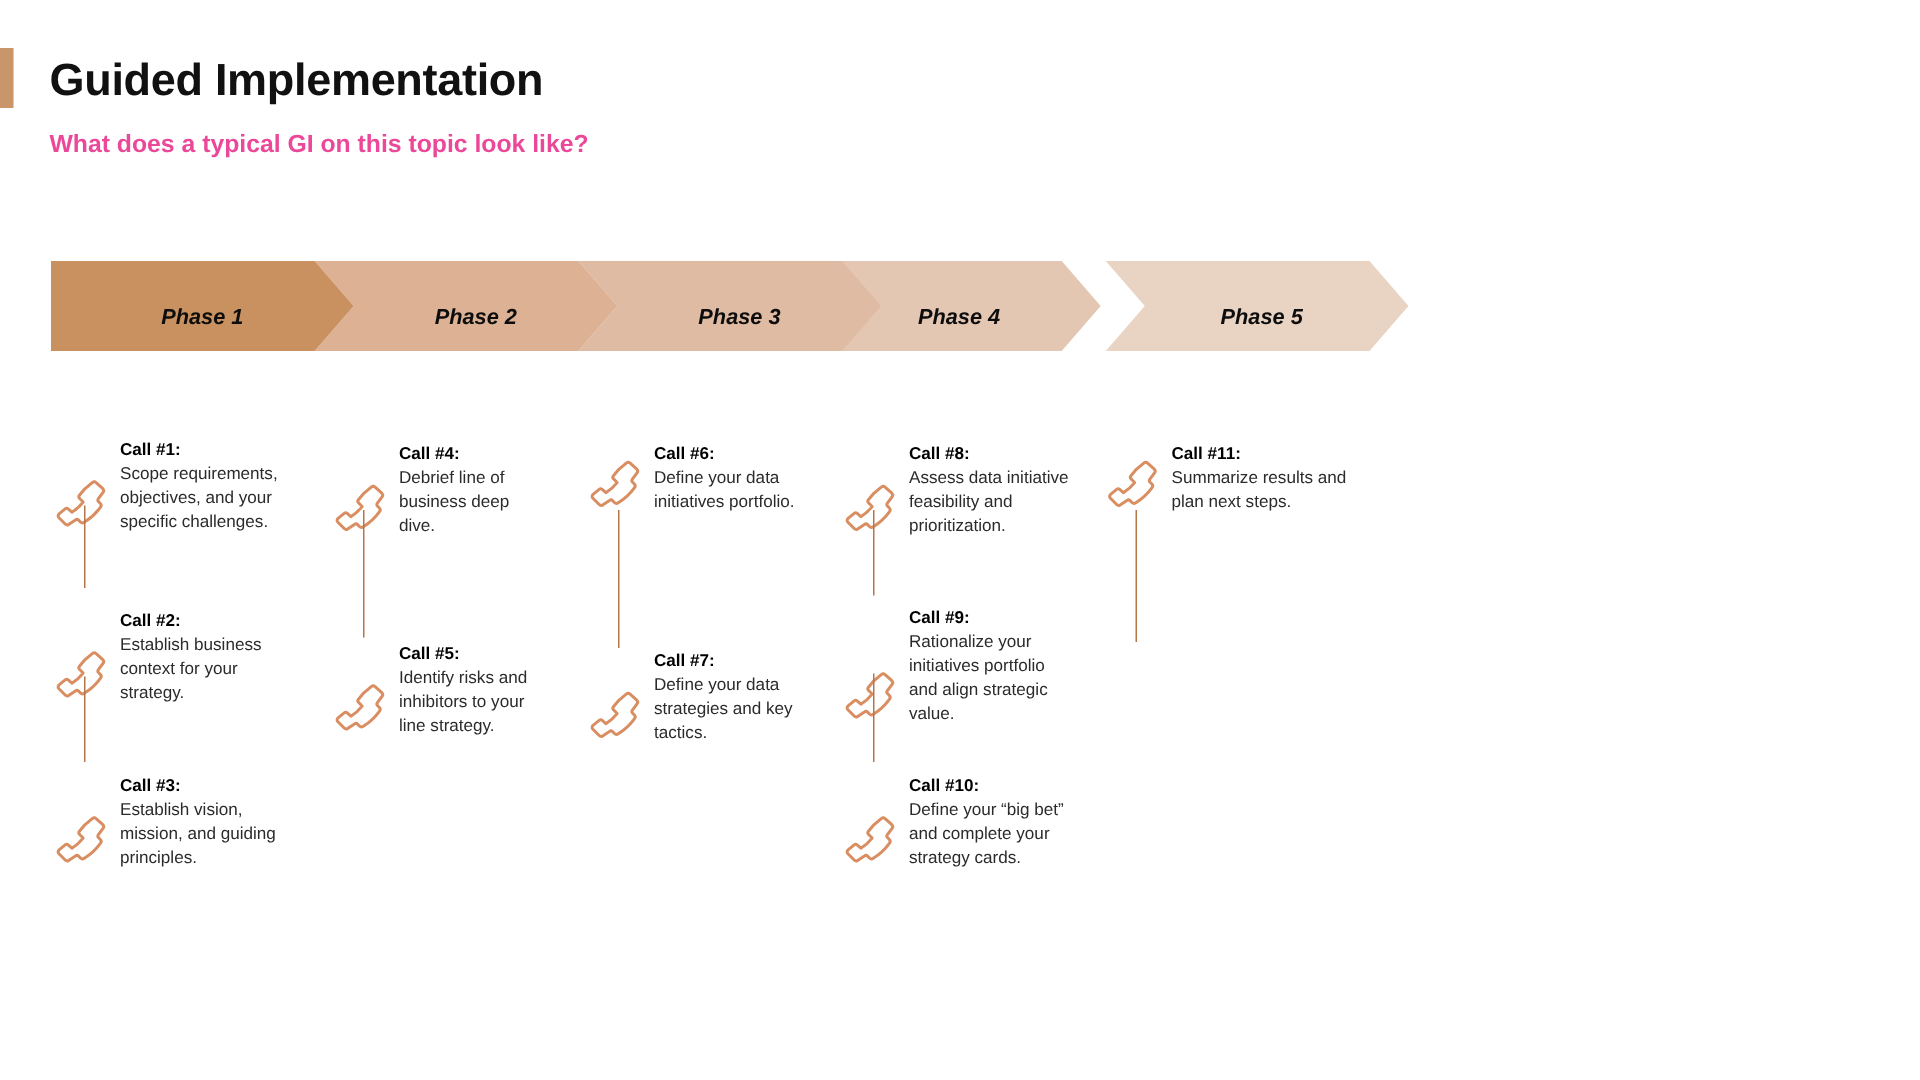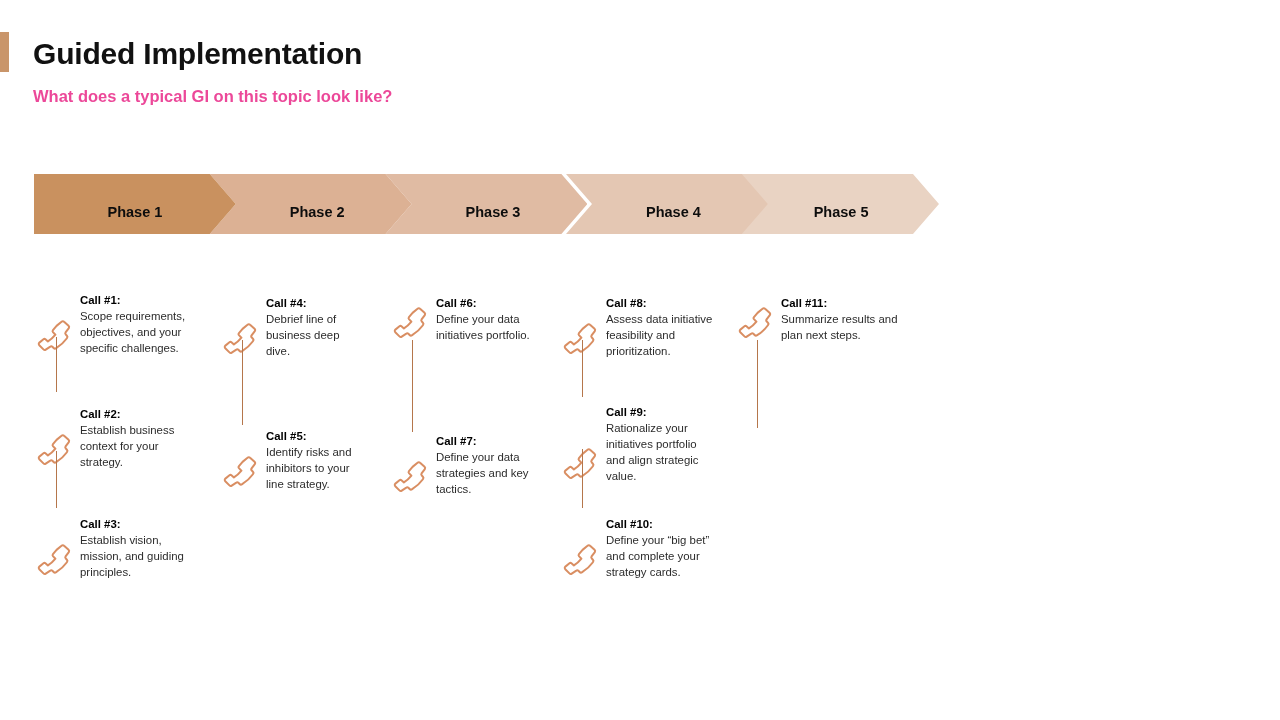--- a/index.html
+++ b/index.html
@@ -27,21 +27,21 @@
     line-height: 24px;
   }
 
   
   #phase-banner {
     position: absolute; left: 34px; top: 174px;
     width: 905px; height: 60px;
   }
   .phase {
     position: absolute; top: 0; height: 75px;
-    display: flex; align-items: center; justify-content: center;
+    display: flex; align-items: center; justify-content: center; font-style: italic;
   }
   .phase-label {
     font-size: 14.5px; font-weight: bold; color: #0d0d0d;
     position: relative; z-index: 3;
     white-space: nowrap;
   }
 
   
   #calls { position: absolute; left: 0; top: 0; width: 961px; height: 720px; }
   .call {
@@ -85,21 +85,21 @@
         <span class="phase-label" style="margin-left: 0px;">Phase 1</span>
       </div>
       <div class="phase" style="left: 175.8px; width: 201.8px; z-index: 4;">
         <div style="position: absolute; left: 0px; top: 0px; width: 201.8px; height: 60px; background: rgb(220, 177, 148); clip-path: polygon(0px 0px, 175.8px 0px, 201.8px 30px, 175.8px 60px, 0px 60px, 26px 30px);"></div>
         <span class="phase-label" style="margin-left: 13px;">Phase 2</span>
       </div>
       <div class="phase" style="left: 351.6px; width: 201.8px; z-index: 3;">
         <div style="position: absolute; left: 0px; top: 0px; width: 201.8px; height: 60px; background: rgb(224, 187, 163); clip-path: polygon(0px 0px, 175.8px 0px, 201.8px 30px, 175.8px 60px, 0px 60px, 26px 30px);"></div>
         <span class="phase-label" style="margin-left: 13px;">Phase 3</span>
       </div>
-      <div class="phase" style="left: 532px; width: 201.8px; z-index: 2;">
+      <div class="phase" style="left: 498px; width: 201.8px; z-index: 2;">
         <div style="position: absolute; left: 0px; top: 0px; width: 201.8px; height: 60px; background: rgb(228, 199, 179); clip-path: polygon(0px 0px, 175.8px 0px, 201.8px 30px, 175.8px 60px, 0px 60px, 26px 30px);"></div>
         <span class="phase-label" style="margin-left: 13px;">Phase 4</span>
       </div>
       <div class="phase" style="left: 703.2px; width: 201.8px; z-index: 1;">
         <div style="position: absolute; left: 0px; top: 0px; width: 201.8px; height: 60px; background: rgb(233, 211, 195); clip-path: polygon(0px 0px, 175.8px 0px, 201.8px 30px, 175.8px 60px, 0px 60px, 26px 30px);"></div>
         <span class="phase-label" style="margin-left: 6px;">Phase 5</span>
       </div>
       <div style="position: absolute; left: 171.8px; top: 0px; width: 30px; height: 60px; background: rgb(255, 255, 255); clip-path: polygon(0px 0px, 4px 0px, 30px 30px, 4px 60px, 0px 60px, 26px 30px);"></div>
       <div style="position: absolute; left: 347.6px; top: 0px; width: 30px; height: 60px; background: rgb(255, 255, 255); clip-path: polygon(0px 0px, 4px 0px, 30px 30px, 4px 60px, 0px 60px, 26px 30px);"></div>
       <div style="position: absolute; left: 523.4px; top: 0px; width: 30px; height: 60px; background: rgb(255, 255, 255); clip-path: polygon(0px 0px, 4px 0px, 30px 30px, 4px 60px, 0px 60px, 26px 30px);"></div>

